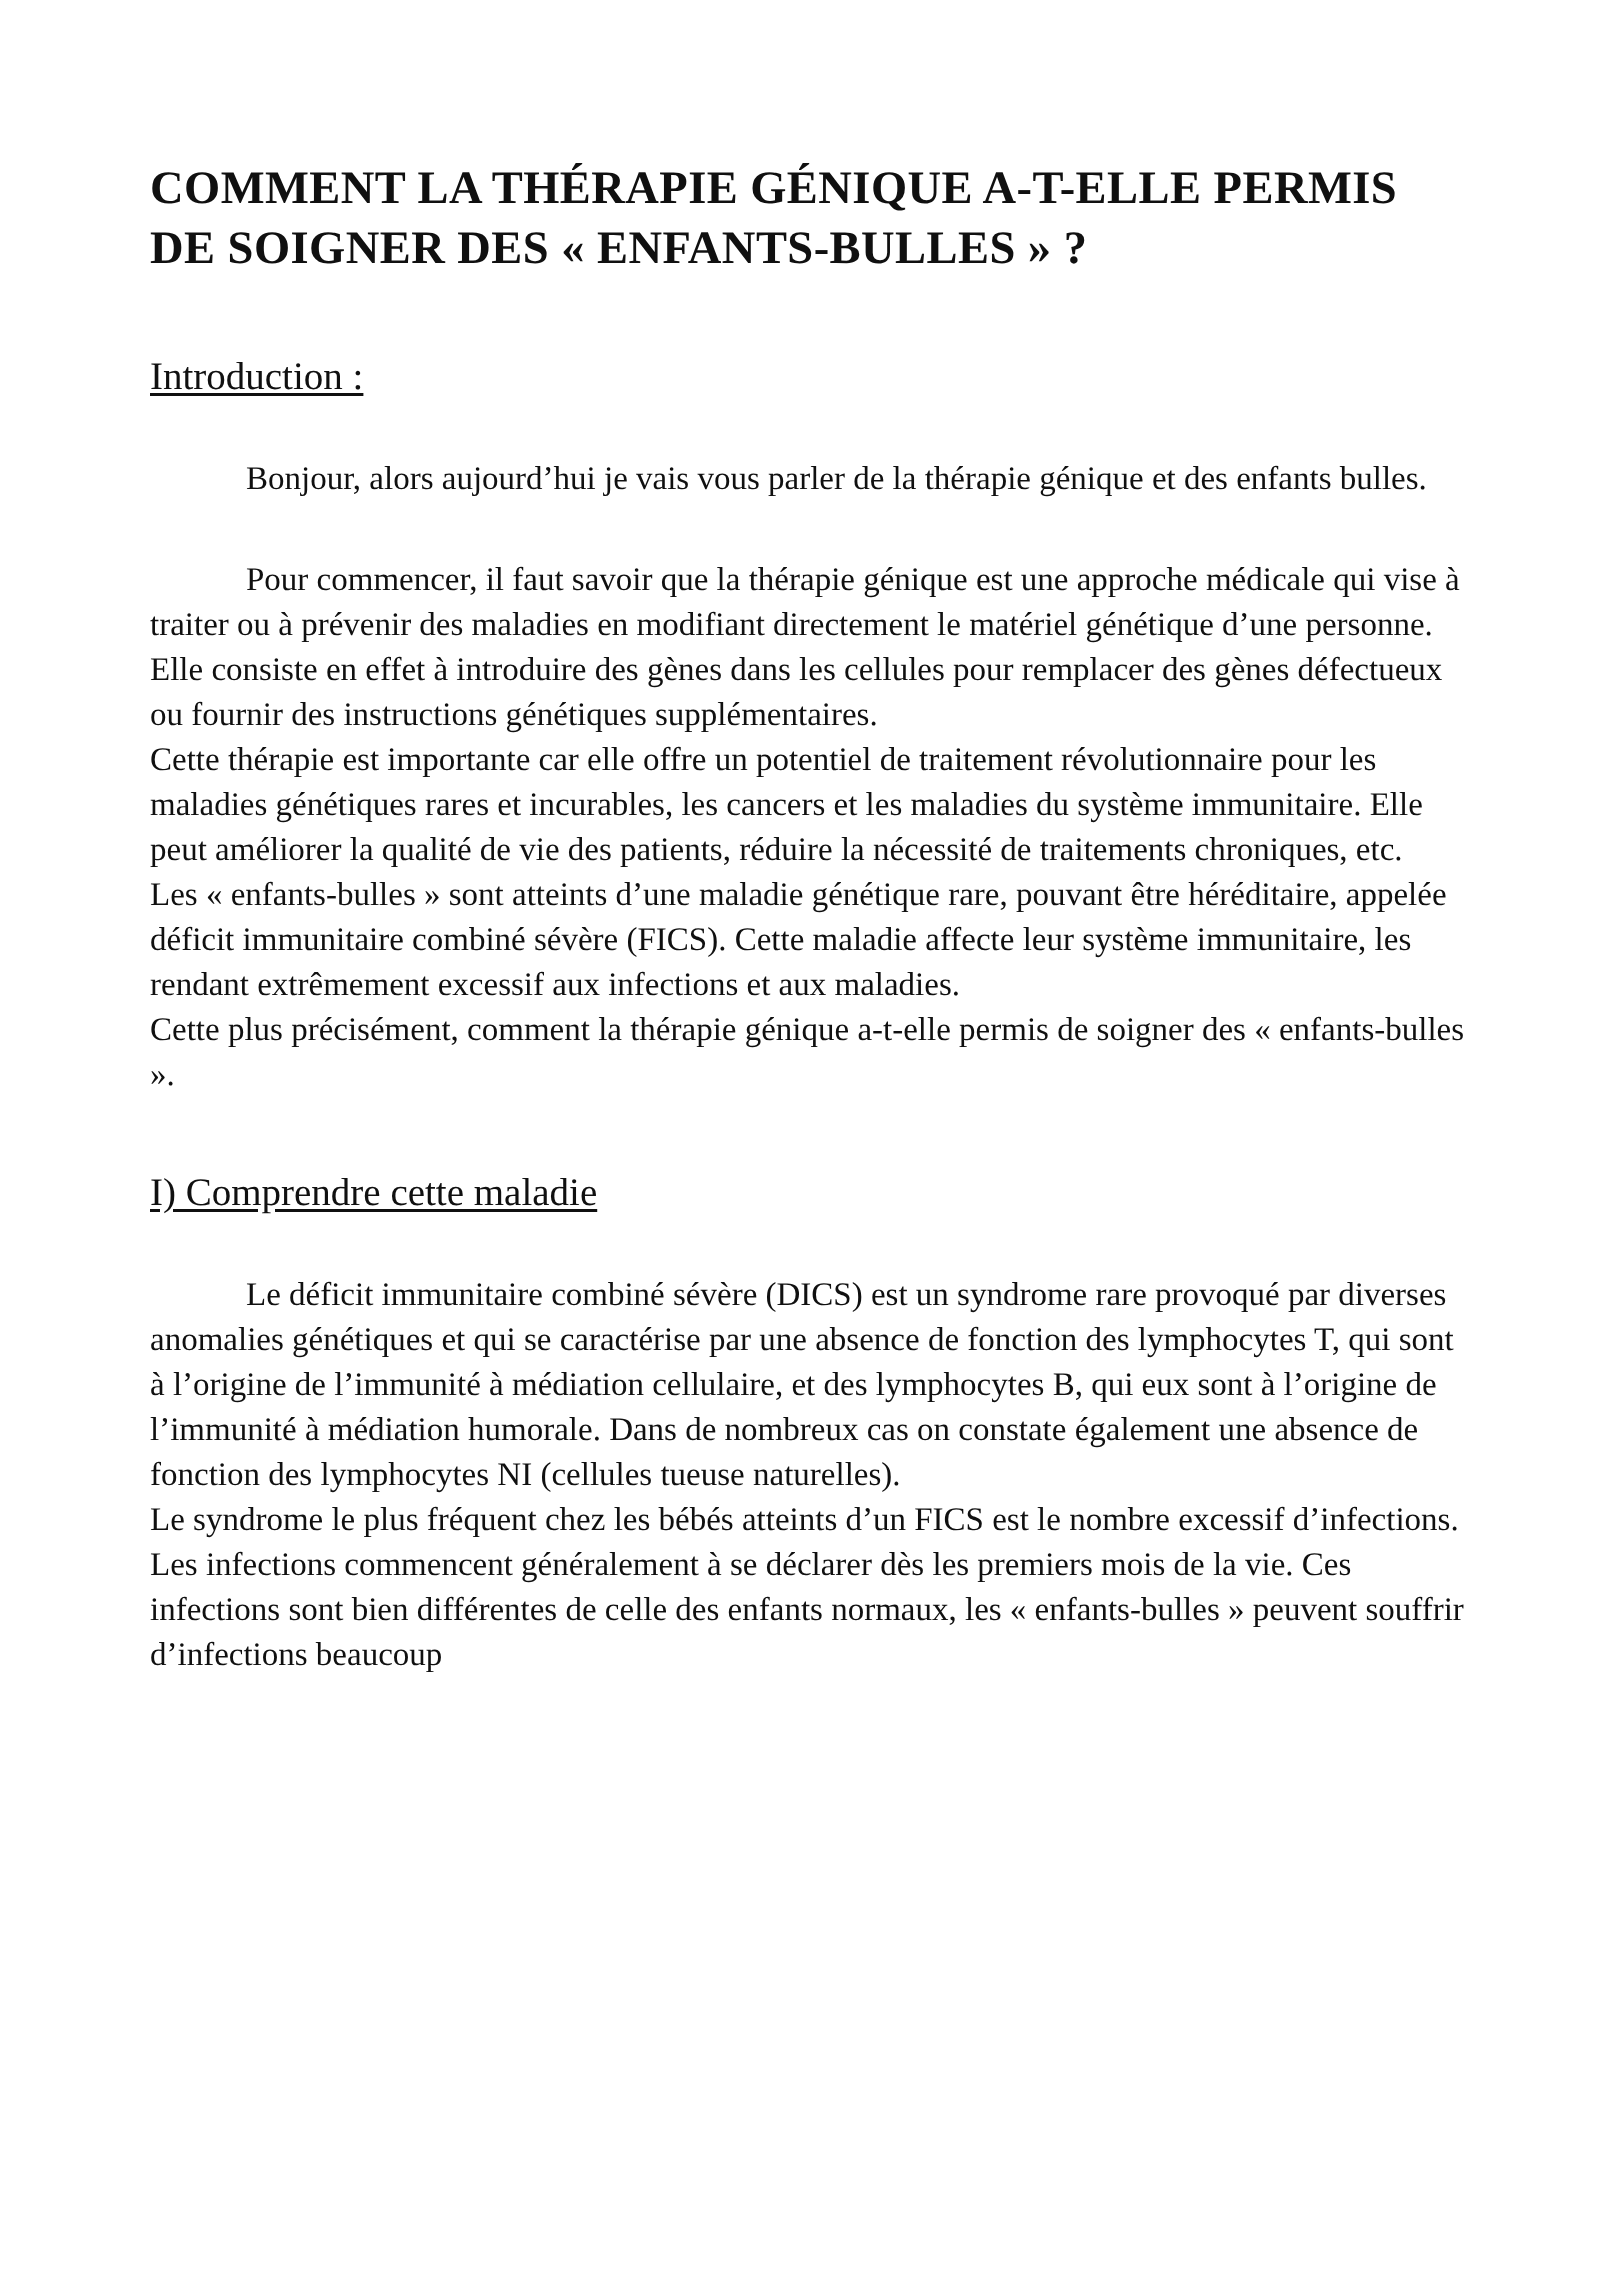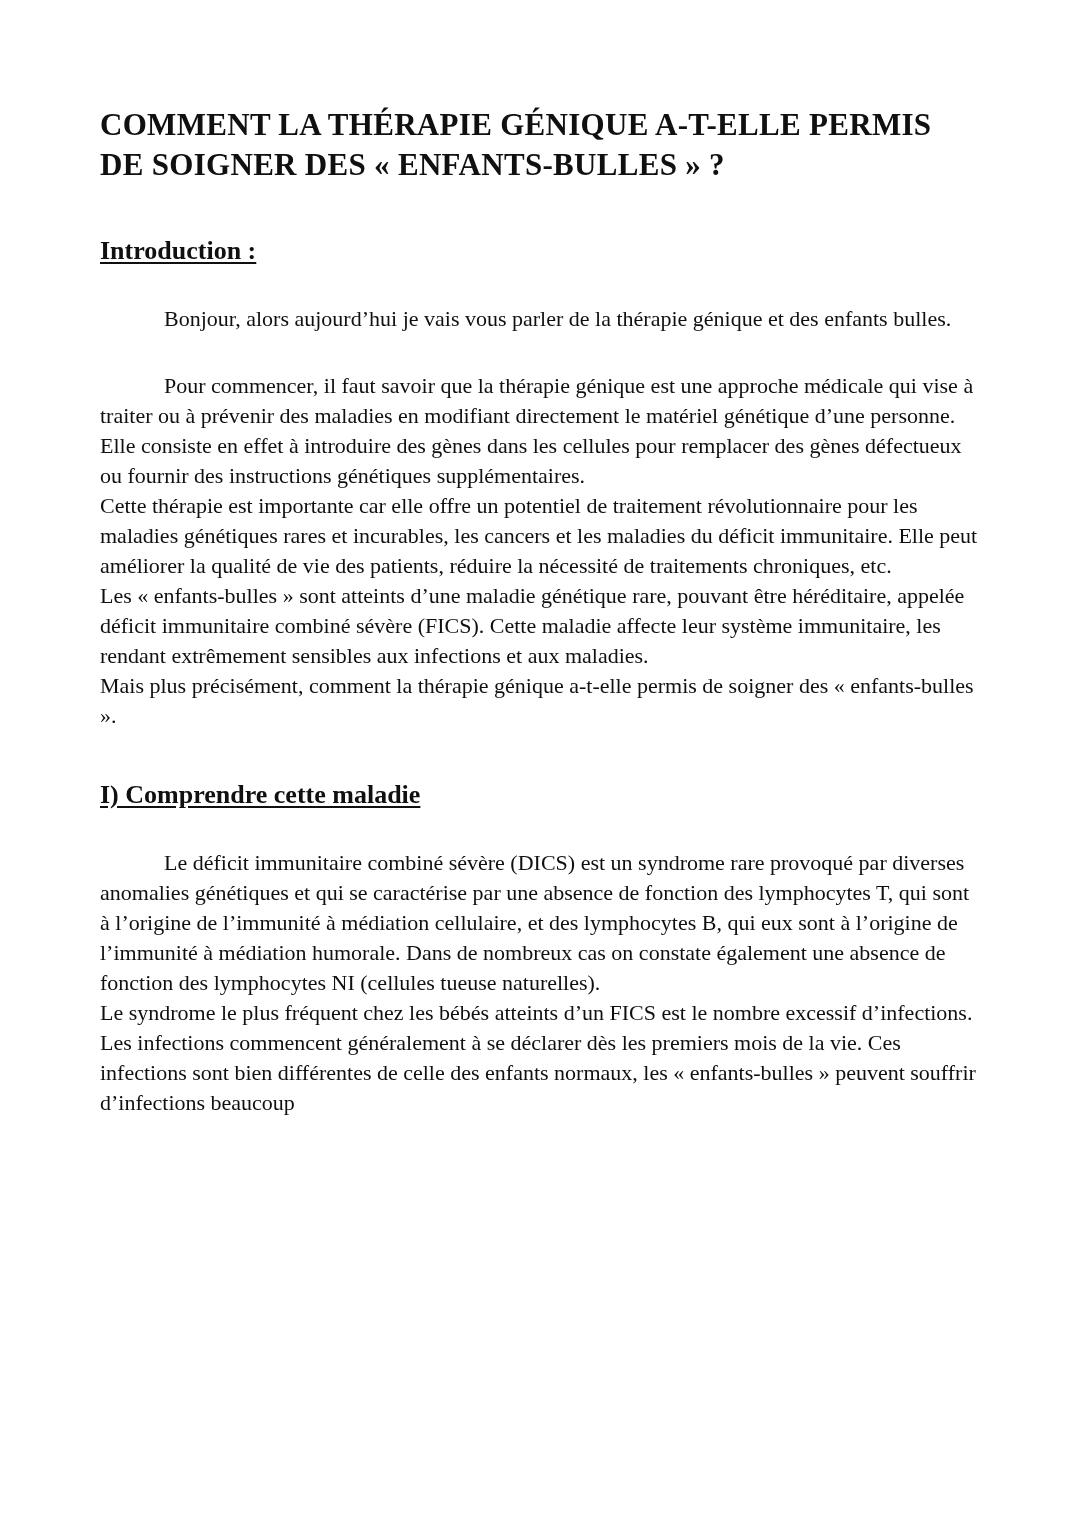--- a/index.html
+++ b/index.html
@@ -20,21 +20,21 @@
   .doc-title {
     font-size: 31px;
     line-height: 40px;
     font-weight: bold;
     margin: 0;
     letter-spacing: 0.3px;
   }
   .section-heading {
     font-size: 26px;
     line-height: 32px;
-    font-weight: bold;
+    font-weight: normal;
     text-decoration: underline;
     text-underline-offset: 3px;
     margin: 0 0 4px 0;
   }
   .heading-intro { margin-top: 50px; }
   .heading-part1 { margin-top: 48px; }
   .para {
     font-size: 22px;
     line-height: 30px;
     margin: 0;
@@ -46,23 +46,23 @@
 <body>
 
 <div class="page">
 
   <h1 class="doc-title">COMMENT LA THÉRAPIE GÉNIQUE A-T-ELLE PERMIS DE SOIGNER DES « ENFANTS-BULLES » ?</h1>
 
   <section>
     <h2 class="section-heading heading-intro">Introduction :</h2>
     <p class="para indent">Bonjour, alors aujourd’hui je vais vous parler de la thérapie génique et des enfants bulles.</p>
     <p class="para indent">Pour commencer, il faut savoir que la thérapie génique est une approche médicale qui vise à traiter ou à prévenir des maladies en modifiant directement le matériel génétique d’une personne. Elle consiste en effet à introduire des gènes dans les cellules pour remplacer des gènes défectueux ou fournir des instructions génétiques supplémentaires.</p>
-    <p class="para">Cette thérapie est importante car elle offre un potentiel de traitement révolutionnaire pour les maladies génétiques rares et incurables, les cancers et les maladies du déficit immunitaire. Elle peut améliorer la qualité de vie des patients, réduire la nécessité de traitements chroniques, etc.</p>
-    <p class="para">Les « enfants-bulles » sont atteints d’une maladie génétique rare, pouvant être héréditaire, appelée déficit immunitaire combiné sévère (FICS). Cette maladie affecte leur système immunitaire, les rendant extrêmement sensibles aux infections et aux maladies.</p>
-    <p class="para">Mais plus précisément, comment la thérapie génique a-t-elle permis de soigner des « enfants-bulles ».</p>
+    <p class="para">Cette thérapie est importante car elle offre un potentiel de traitement révolutionnaire pour les maladies génétiques rares et incurables, les cancers et les maladies du système immunitaire. Elle peut améliorer la qualité de vie des patients, réduire la nécessité de traitements chroniques, etc.</p>
+    <p class="para">Les « enfants-bulles » sont atteints d’une maladie génétique rare, pouvant être héréditaire, appelée déficit immunitaire combiné sévère (FICS). Cette maladie affecte leur système immunitaire, les rendant extrêmement excessif aux infections et aux maladies.</p>
+    <p class="para">Cette plus précisément, comment la thérapie génique a-t-elle permis de soigner des « enfants-bulles ».</p>
   </section>
 
   <section>
     <h2 class="section-heading heading-part1">I) Comprendre cette maladie</h2>
     <p class="para indent">Le déficit immunitaire combiné sévère (DICS) est un syndrome rare provoqué par diverses anomalies génétiques et qui se caractérise par une absence de fonction des lymphocytes T, qui sont à l’origine de l’immunité à médiation cellulaire, et des lymphocytes B, qui eux sont à l’origine de l’immunité à médiation humorale. Dans de nombreux cas on constate également une absence de fonction des lymphocytes NI (cellules tueuse naturelles).</p>
     <p class="para">Le syndrome le plus fréquent chez les bébés atteints d’un FICS est le nombre excessif d’infections. Les infections commencent généralement à se déclarer dès les premiers mois de la vie. Ces infections sont bien différentes de celle des enfants normaux, les « enfants-bulles » peuvent souffrir d’infections beaucoup</p>
   </section>
 
 </div>
 

